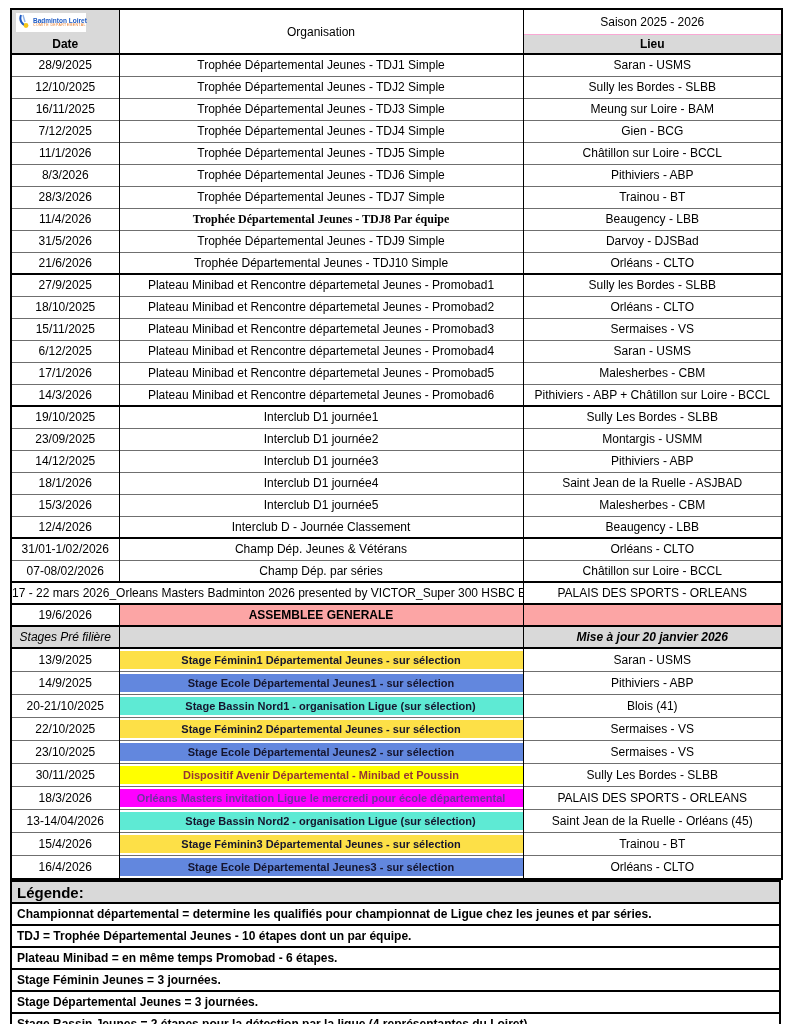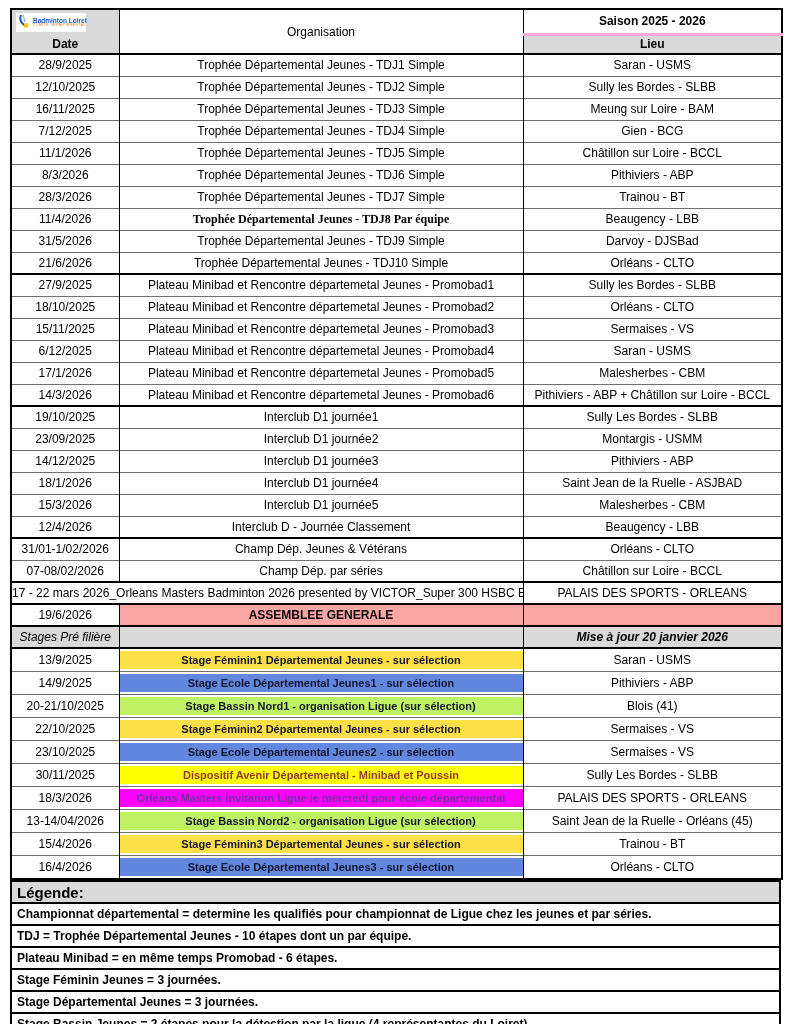--- a/index.html
+++ b/index.html
@@ -13,40 +13,40 @@
   
   tr.hdr1{height:25px;}
   tr.hdr2{height:20px;}
   .logo-cell{background:#d9d9d9;}
   .logo-box{width:70px;height:19px;background:#fff;margin:2px 0 1px 4px;display:flex;
     align-items:center;gap:2px;padding:0 2px;box-sizing:border-box;}
   .logo-text{display:flex;flex-direction:column;align-items:flex-start;line-height:1;}
   .logo-name{font-size:6.5px;font-weight:bold;color:#1f5bc4;}
   .logo-sub{font-size:3.5px;color:#e87722;letter-spacing:.4px;}
   .org-hdr{font-size:19px;border-bottom:2px solid #000;}
-  .saison{font-size:17px;border-bottom:3px solid #f9a8d4;font-weight:bold;}
+  .saison{font-size:17px;border-bottom:1px solid #f9a8d4;}
   .subhdr{font-weight:bold;font-size:14px;background:#d9d9d9;}
   tr.hdr2 td{border-bottom:2px solid #000;}
   
   tbody tr{height:22px;}
   tbody td{border-top:1px solid #6f6f6f;}
   tr.thick td{border-top:2px solid #000;}
   .lieu{color:#4444cc;}
   .org-bold{font-weight:bold;font-family:Liberation Serif, serif;}
   .span-cell{color:#bf3fbf;font-size:12px;}
   tr.ag .teal{background:#fca5a5;}
   tr.ag .org-cell{font-weight:bold;font-size:13px;}
   .date-red{color:#ff0000;font-weight:normal;border-radius:8px;}
   tr.gray td{background:#d9d9d9;}
   .date-italic{font-style:italic;font-size:11.5px;}
   .maj{font-weight:bold;font-style:italic;color:#000;}
   .band{height:18px;line-height:18px;margin:2px 0;font-size:11px;font-weight:bold;}
   .band-feminin{background:#fde047;color:#15152e;}
   .band-ecole{background:#6287de;color:#15152e;}
-  .band-bassin{background:#bef264;color:#15152e;padding-left:19px;}
+  .band-bassin{background:#5eead4;color:#15152e;padding-left:19px;}
   .band-avenir{background:#ffff00;color:#963634;}
   .band-masters{background:#ff00ff;color:#7030a0;}
   
   #legend-table{border:2px solid #000;}
   #legend-table td{border-top:2px solid #000;font-size:12px;font-weight:bold;
     text-align:left;padding:0 0 0 5px;white-space:nowrap;overflow:hidden;}
   #legend-table tr{height:22px;}
   #legend-table tr:first-child td{border-top:none;background:#d9d9d9;font-size:15px;}
 </style>
 </head>

